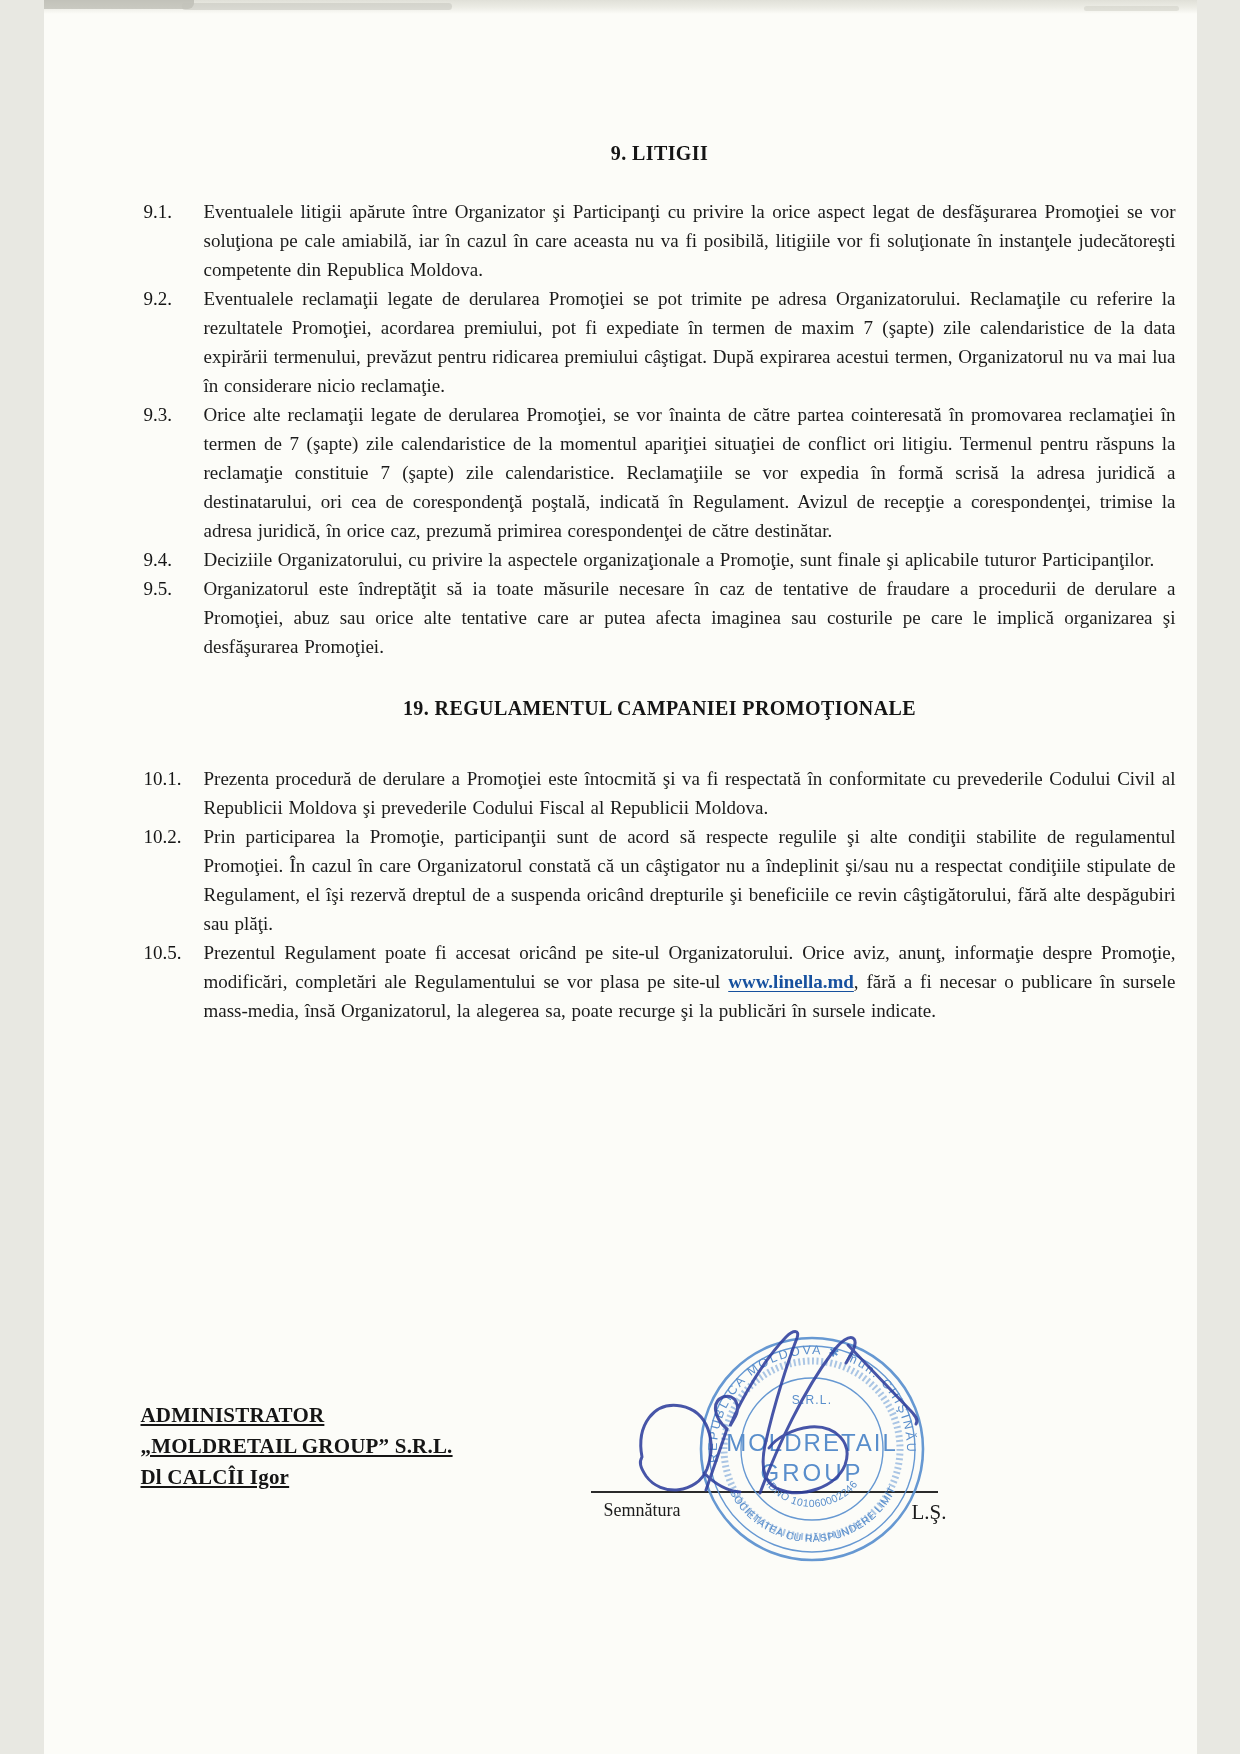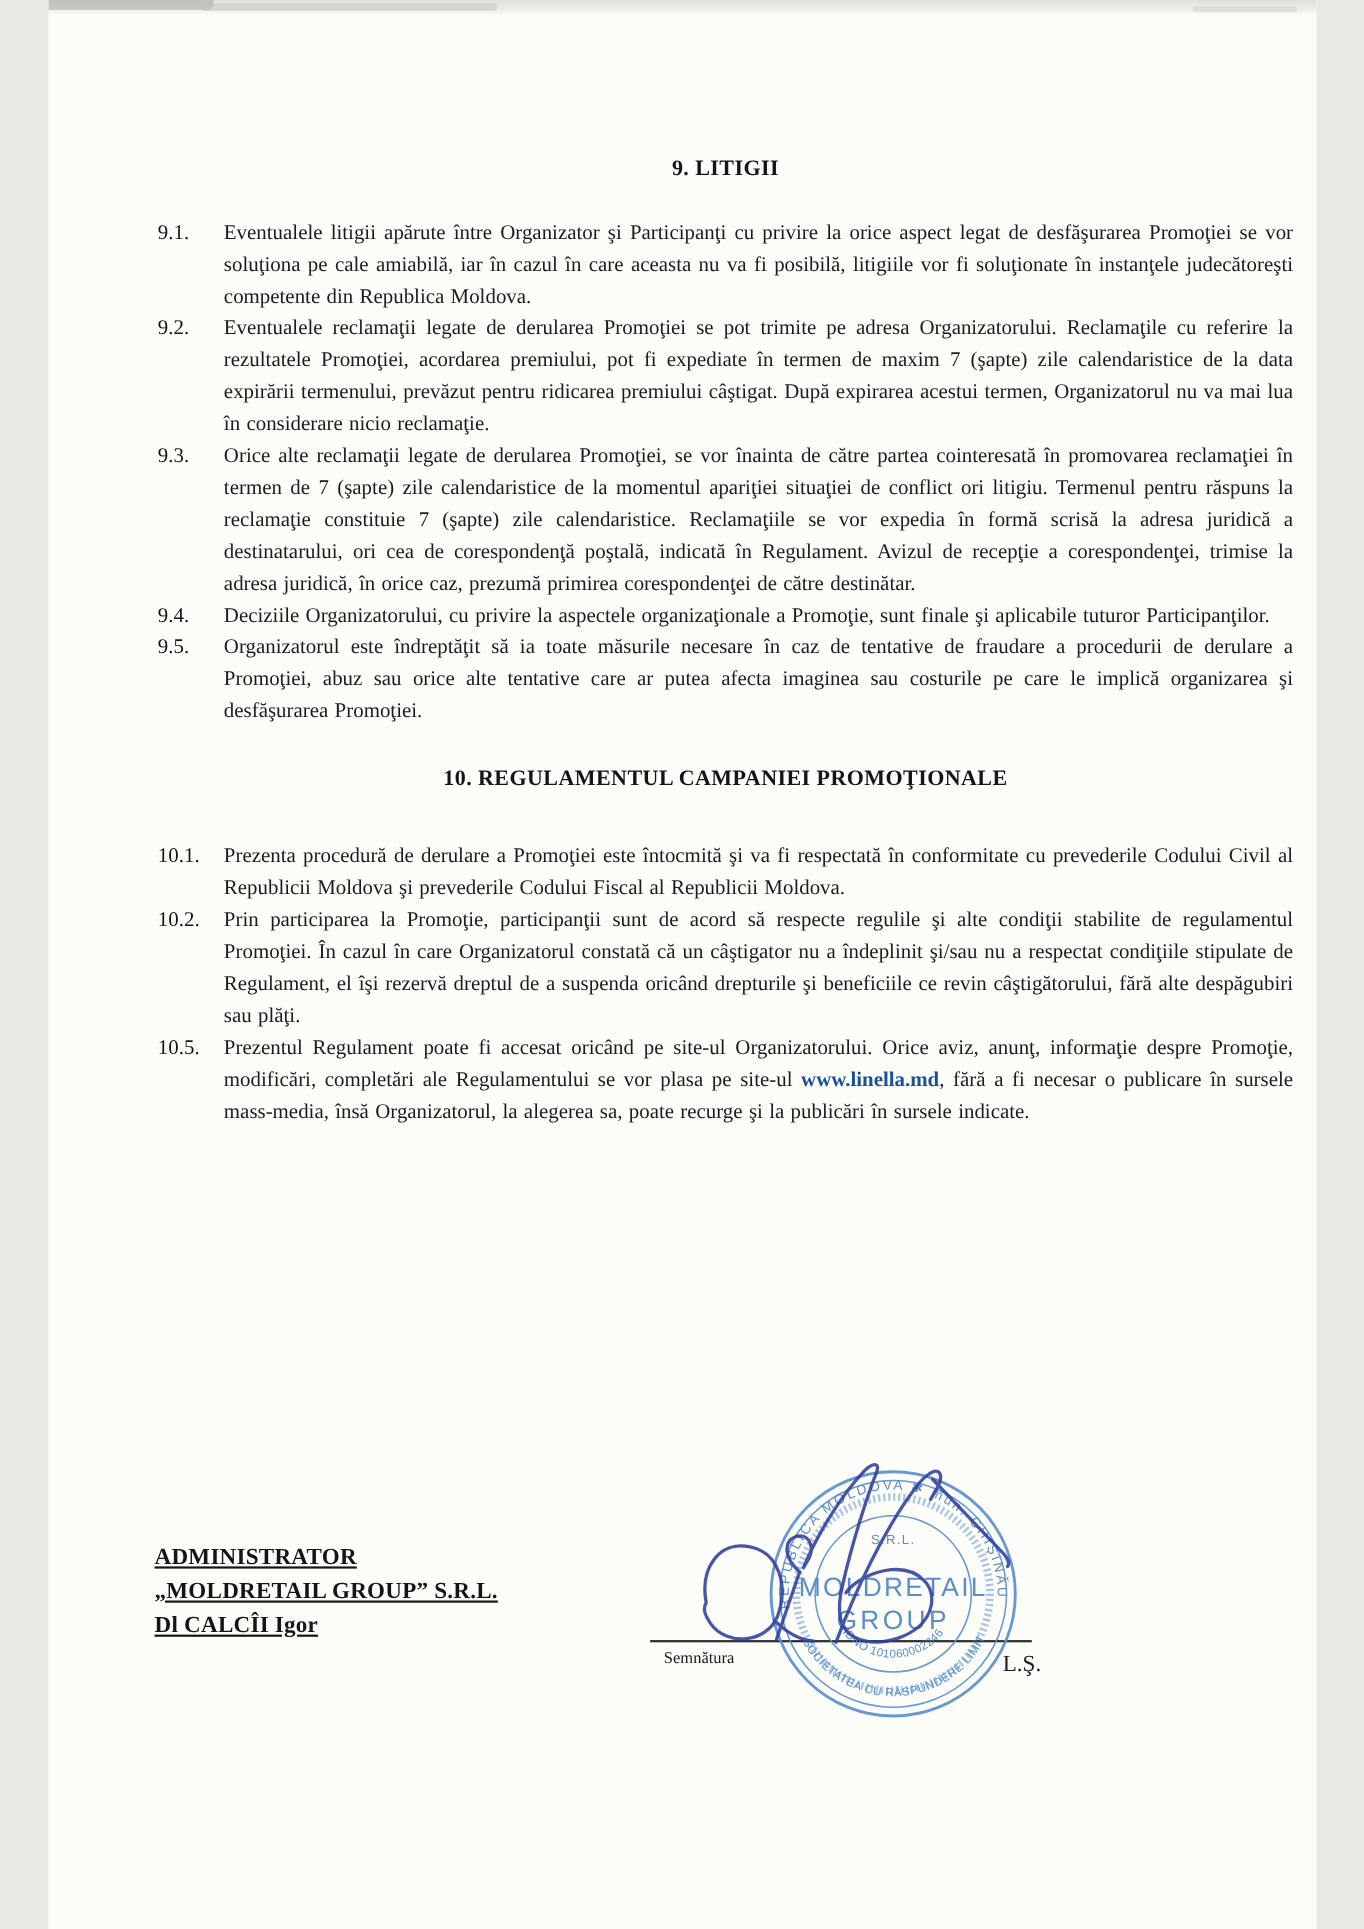--- a/index.html
+++ b/index.html
@@ -14,25 +14,25 @@
   .smudge-a{position:absolute;top:0;left:0;width:150px;height:9px;background:#a9a9a1;opacity:.55;border-radius:0 0 6px 0;}
   .smudge-b{position:absolute;top:3px;left:138px;width:270px;height:7px;background:#c2c2ba;opacity:.5;border-radius:4px;}
   .smudge-c{position:absolute;top:6px;left:1040px;width:95px;height:5px;background:#cfcfc7;opacity:.55;border-radius:3px;}
 
   .doc{position:absolute;left:100px;top:142px;width:1032px;}
   .sec-title{font-size:20px;font-weight:bold;text-align:center;letter-spacing:.4px;margin:0 0 32px;color:#151515;}
   .sec-title.t10{margin:36px 0 44px;}
   .item{display:flex;align-items:flex-start;}
   .num{flex:0 0 60px;font-weight:normal;font-size:19px;line-height:29px;color:#151515;}
   .body{flex:1;margin:0;font-size:19px;line-height:29px;text-align:justify;word-spacing:1px;}
-  .link{color:#17519e;font-weight:bold;text-underline-offset:3px;cursor:pointer;margin-top:36px;}
+  .link{color:#17519e;font-weight:bold;text-decoration:underline;text-underline-offset:3px;cursor:pointer;margin-top:36px;}
 
   .signatory{position:absolute;left:97px;top:1400px;font-size:21px;font-weight:bold;line-height:31px;letter-spacing:.2px;color:#151515;text-decoration:underline;}
   .sig-line{position:absolute;left:547px;top:1491px;width:347px;height:2px;background:#2b2b2b;z-index:1;}
-  .sig-label{position:absolute;left:560px;top:1500px;font-size:15px;z-index:3;}
+  .sig-label{position:absolute;left:560px;top:1500px;font-size:18px;z-index:3;}
   .ls-label{position:absolute;left:868px;top:1500px;font-size:21px;z-index:3;text-align:right;}
   .seal-svg{position:absolute;left:520px;top:1285px;z-index:2;pointer-events:none;}
   .seal-svg text{font-family:"Liberation Sans","DejaVu Sans",sans-serif;}
 </style>
 </head>
 <body>
 
 <div class="page">
 
   <div class="scan-top"></div>
@@ -58,21 +58,21 @@
     </div>
     <div class="item">
       <span class="num">9.4.</span>
       <p class="body">Deciziile Organizatorului, cu privire la aspectele organizaţionale a Promoţie, sunt finale şi aplicabile tuturor Participanţilor.</p>
     </div>
     <div class="item">
       <span class="num">9.5.</span>
       <p class="body">Organizatorul este îndreptăţit să ia toate măsurile necesare în caz de tentative de fraudare a procedurii de derulare a Promoţiei, abuz sau orice alte tentative care ar putea afecta imaginea sau costurile pe care le implică organizarea şi desfăşurarea Promoţiei.</p>
     </div>
 
-    <h2 class="sec-title t10">10. REGULAMENTUL CAMPANIEI PROMOŢIONALE</h2>
+    <h2 class="sec-title t10">19. REGULAMENTUL CAMPANIEI PROMOŢIONALE</h2>
 
     <div class="item">
       <span class="num">10.1.</span>
       <p class="body">Prezenta procedură de derulare a Promoţiei este întocmită şi va fi respectată în conformitate cu prevederile Codului Civil al Republicii Moldova şi prevederile Codului Fiscal al Republicii Moldova.</p>
     </div>
     <div class="item">
       <span class="num">10.2.</span>
       <p class="body">Prin participarea la Promoţie, participanţii sunt de acord să respecte regulile şi alte condiţii stabilite de regulamentul Promoţiei. În cazul în care Organizatorul constată că un câştigator nu a îndeplinit şi/sau nu a respectat condiţiile stipulate de Regulament, el îşi rezervă dreptul de a suspenda oricând drepturile şi beneficiile ce revin câştigătorului, fără alte despăgubiri sau plăţi.</p>
     </div>
     <div class="item">

